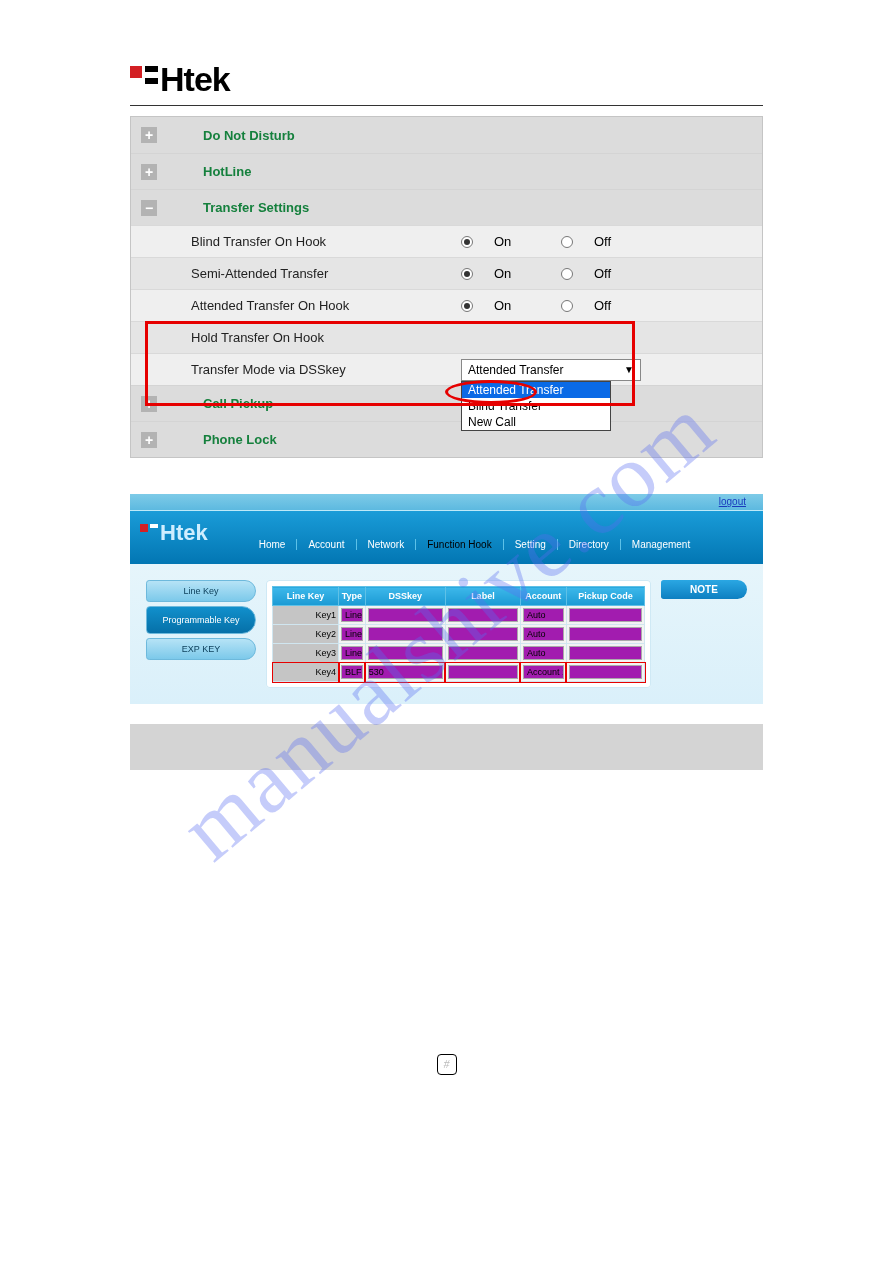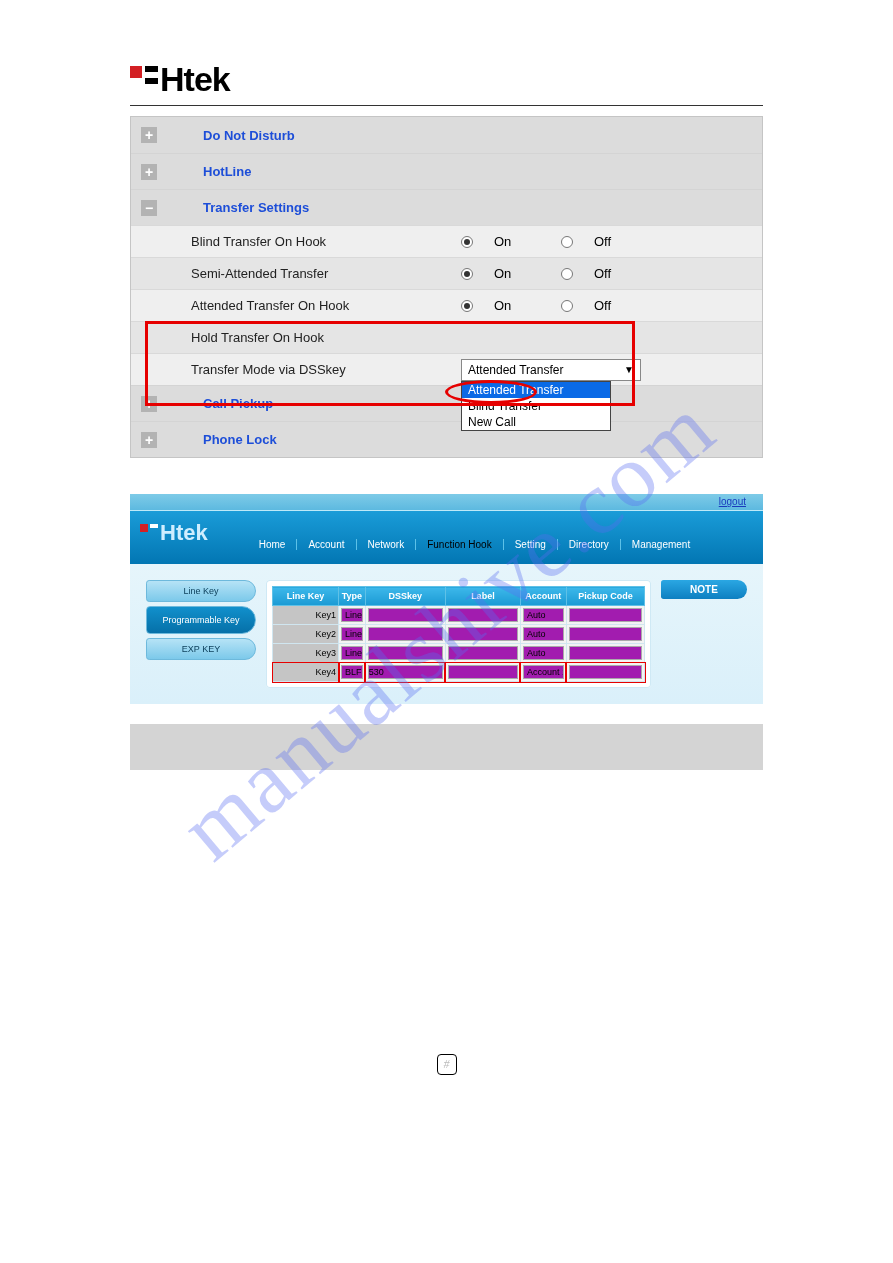--- a/index.html
+++ b/index.html
@@ -67,21 +67,21 @@
   .acc-toggle {
     width: 16px; height: 16px;
     background: #b3b3b3;
     display: flex; align-items: center; justify-content: center;
     color: #fff;
     font-size: 14px;
     font-weight: bold;
     margin-right: 10px;
   }
   .acc-toggle.minus { background: #b3b3b3; }
-  .acc-title { font-weight: bold; color: #1d4ed8; padding-left: 36px; }
+  .acc-title { font-weight: bold; color: #15803d; padding-left: 36px; }
 
   .sub-rows { background: #ebebeb; }
   .sub-row {
     display: flex;
     align-items: center;
     height: 32px;
     border-top: 1px solid #d9d9d9;
     padding-left: 60px;
     position: relative;
     z-index: 3;

